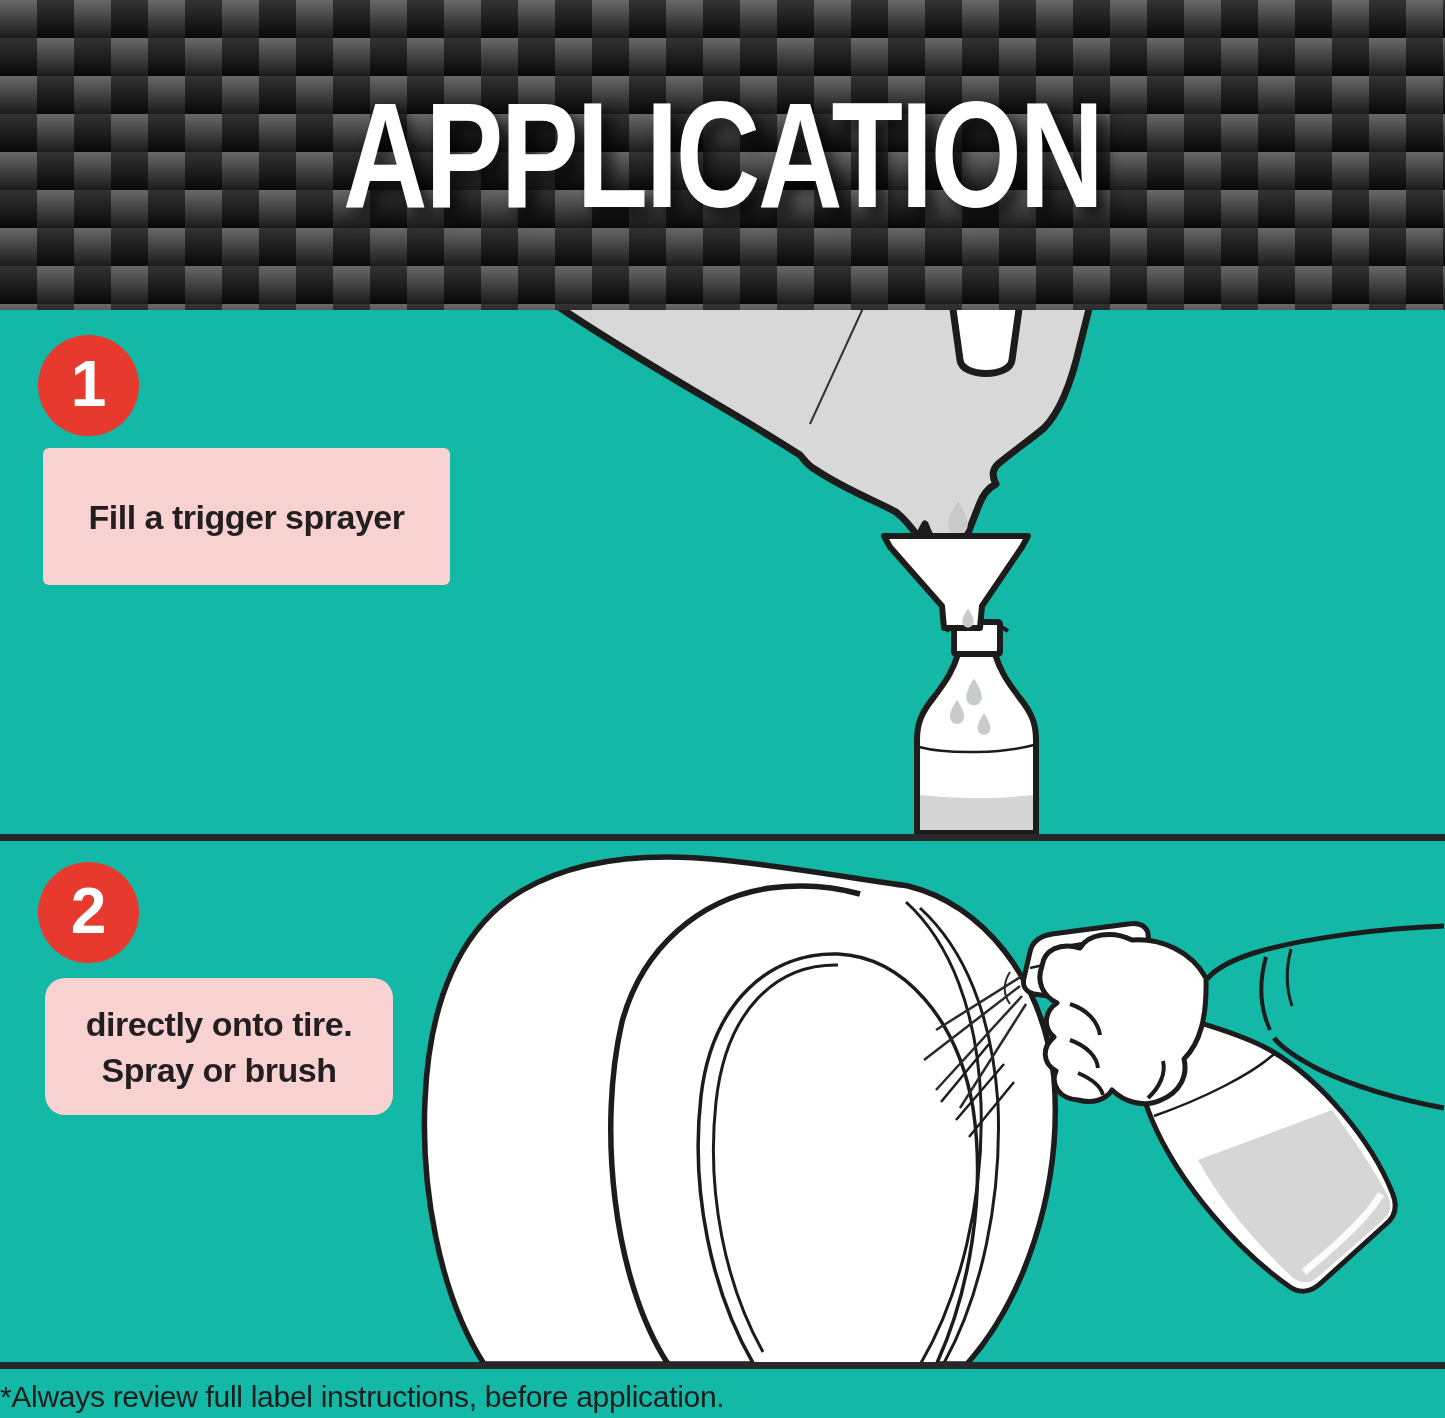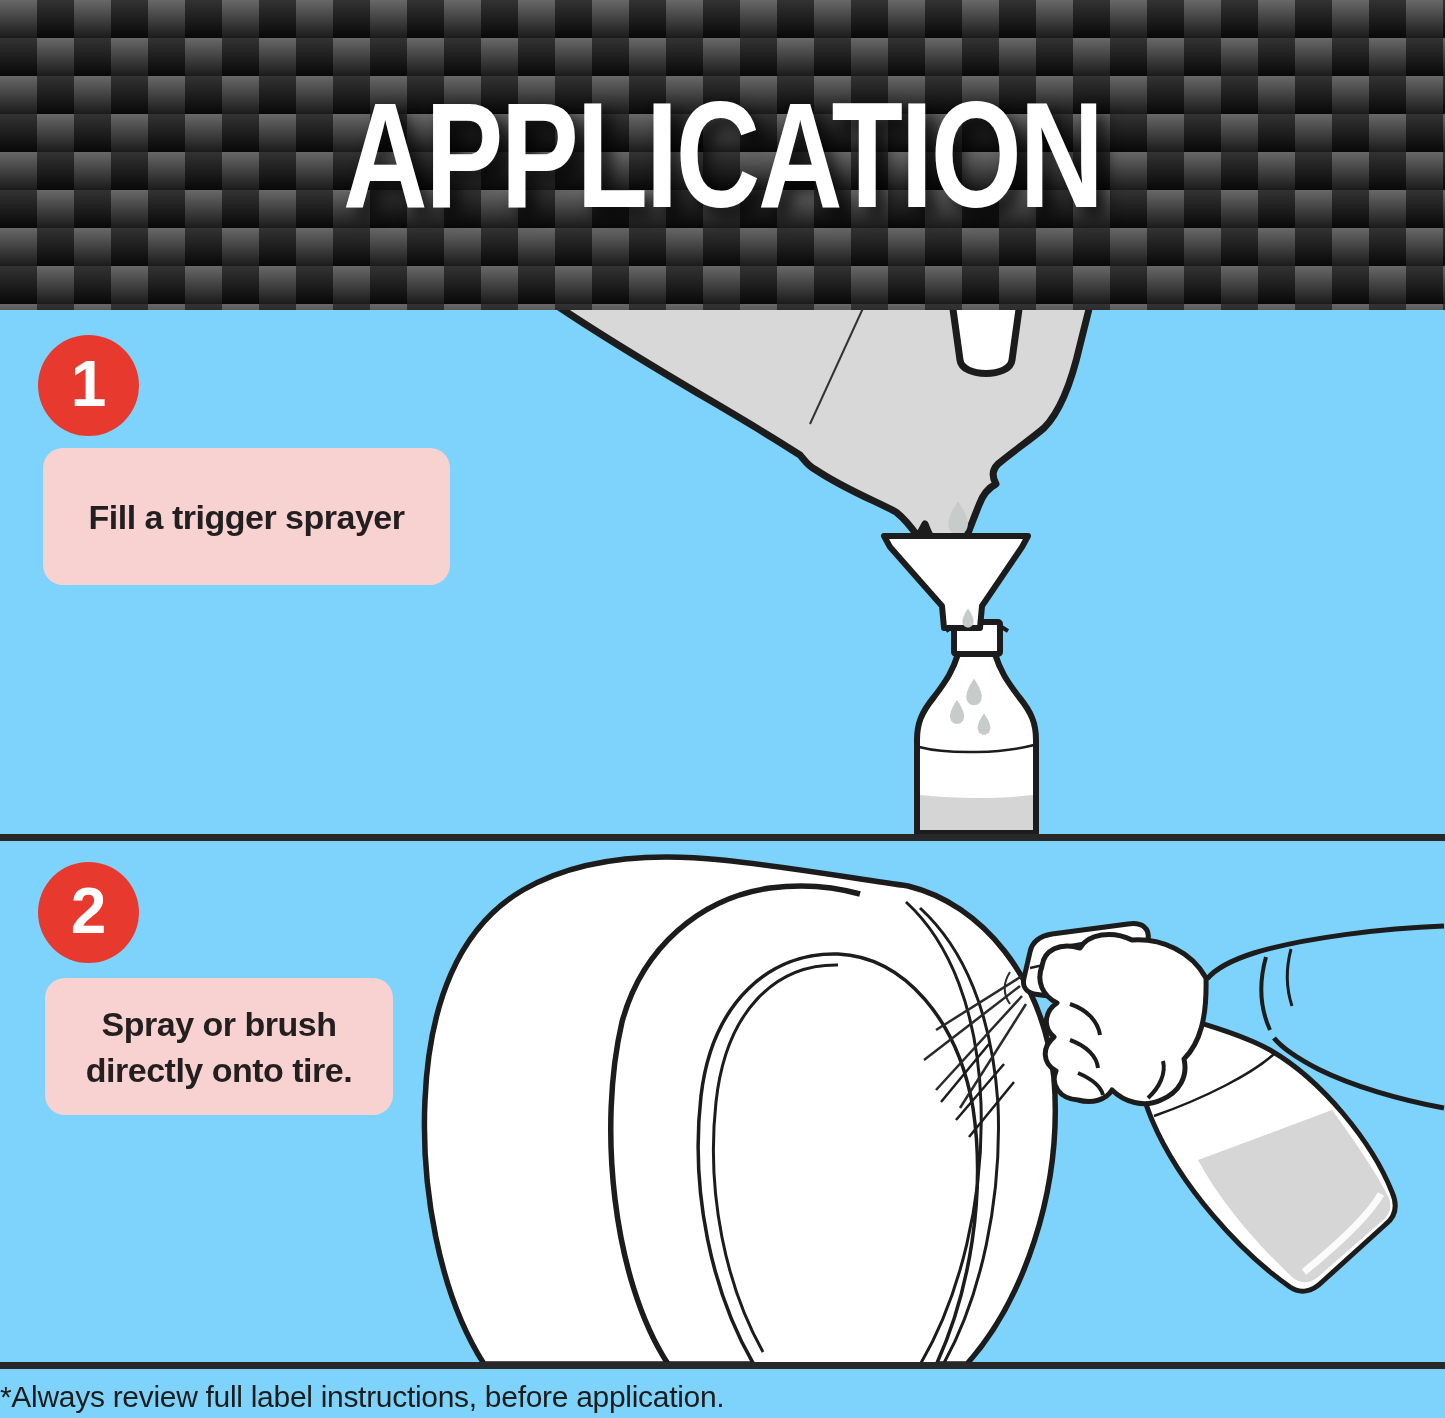--- a/index.html
+++ b/index.html
@@ -1,17 +1,17 @@
 <!DOCTYPE html>
 <html><head>
 <meta charset="utf-8">
 <style>
   html,body{margin:0;padding:0;background:#ffffff;}
   .page{
-    position:relative;width:1445px;height:1418px;background:#7dd3fc;
+    position:relative;width:1445px;height:1418px;background:#14b8a6;
     font-family:"Liberation Sans","DejaVu Sans",sans-serif;overflow:hidden;
   }
   
   .banner{
     position:absolute;left:0;top:0;width:1445px;height:310px;
     display:flex;align-items:center;justify-content:center;z-index:5;
     background:#141414;
   }
   .banner svg.carbon{position:absolute;left:0;top:0;width:100%;height:100%;display:block;}
   .banner .title{
@@ -35,21 +35,21 @@
   }
   .badge-1{left:38px;top:335px;}
   .badge-2{left:38px;top:862px;}
   
   .callout{
     position:absolute;border-radius:20px;z-index:4;
     display:flex;flex-direction:column;align-items:center;justify-content:center;
     text-align:center;font-weight:bold;color:#231f20;
     font-size:34px;line-height:46px;letter-spacing:-0.5px;
   }
-  .callout-1{left:43px;top:448px;width:407px;height:137px;}
+  .callout-1{left:43px;top:448px;width:407px;height:137px;border-radius:6px;}
   .callout-2{left:45px;top:978px;width:348px;height:137px;}
   
   .illu{position:absolute;z-index:2;}
   .illu-a{left:540px;top:296px;width:600px;height:546px;}
   .illu-b{left:400px;top:850px;width:1045px;height:520px;}
   
   .footer-note{
     position:absolute;left:0;top:1376px;width:1445px;height:42px;line-height:42px;
     text-align:left;color:#1c1c1c;font-size:30px;letter-spacing:-0.3px;z-index:4;
   }
@@ -131,22 +131,22 @@
     </g>
   </svg>
 
   <div class="divider d1"></div>
 
   <div class="step-badge badge-2" style="background:#e8392e;">
     <span class="num">2</span>
   </div>
 
   <div class="callout callout-2" style="background:#f8d2d0;">
+    <span>directly onto tire.</span>
     <span>Spray or brush</span>
-    <span>directly onto tire.</span>
   </div>
 
   <svg class="illu illu-b" viewBox="400 850 1045 520" aria-hidden="true">
 
     <g fill="none" stroke="#1c1c1c">
       <path d="M484,1364 C438,1292 421,1185 425,1100 C429,1005 458,928 523,890
                C580,857 655,853 722,860 C798,868 862,880 908,886
                C982,904 1043,978 1054,1078 C1063,1192 1022,1302 967,1364 Z" fill="#ffffff" stroke-width="5.5"></path>
       <path d="M668,1364 C612,1278 598,1125 622,1022 C642,948 700,898 770,888 C800,884 832,886 860,894" stroke-width="5.5"></path>
       <path d="M753,1363 C712,1292 690,1192 701,1096 C712,1002 770,952 838,954

